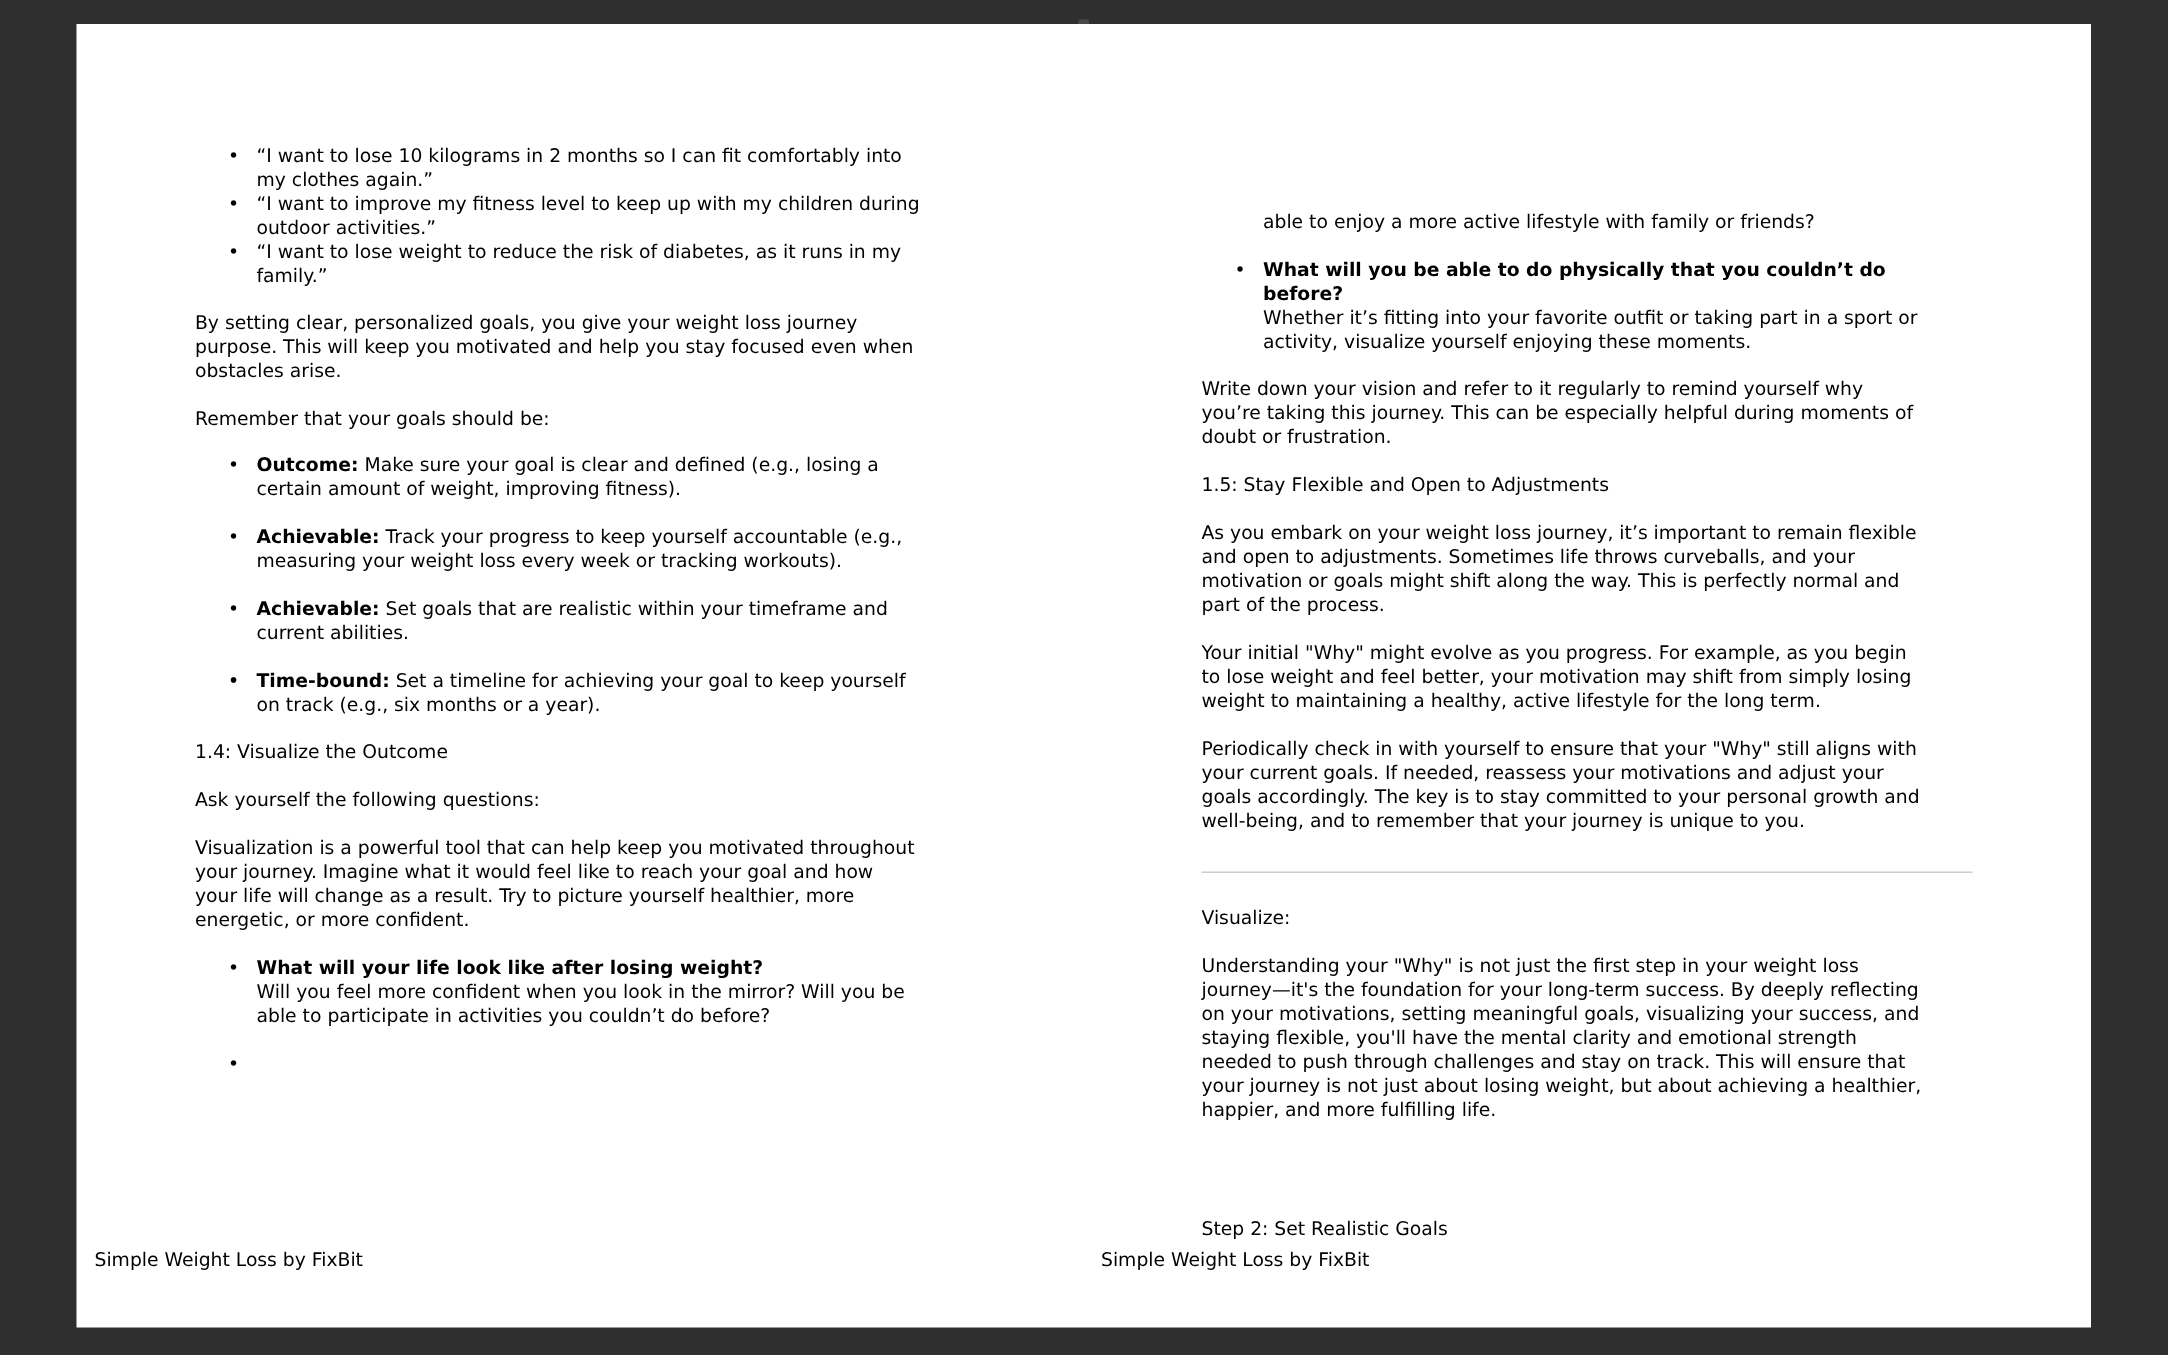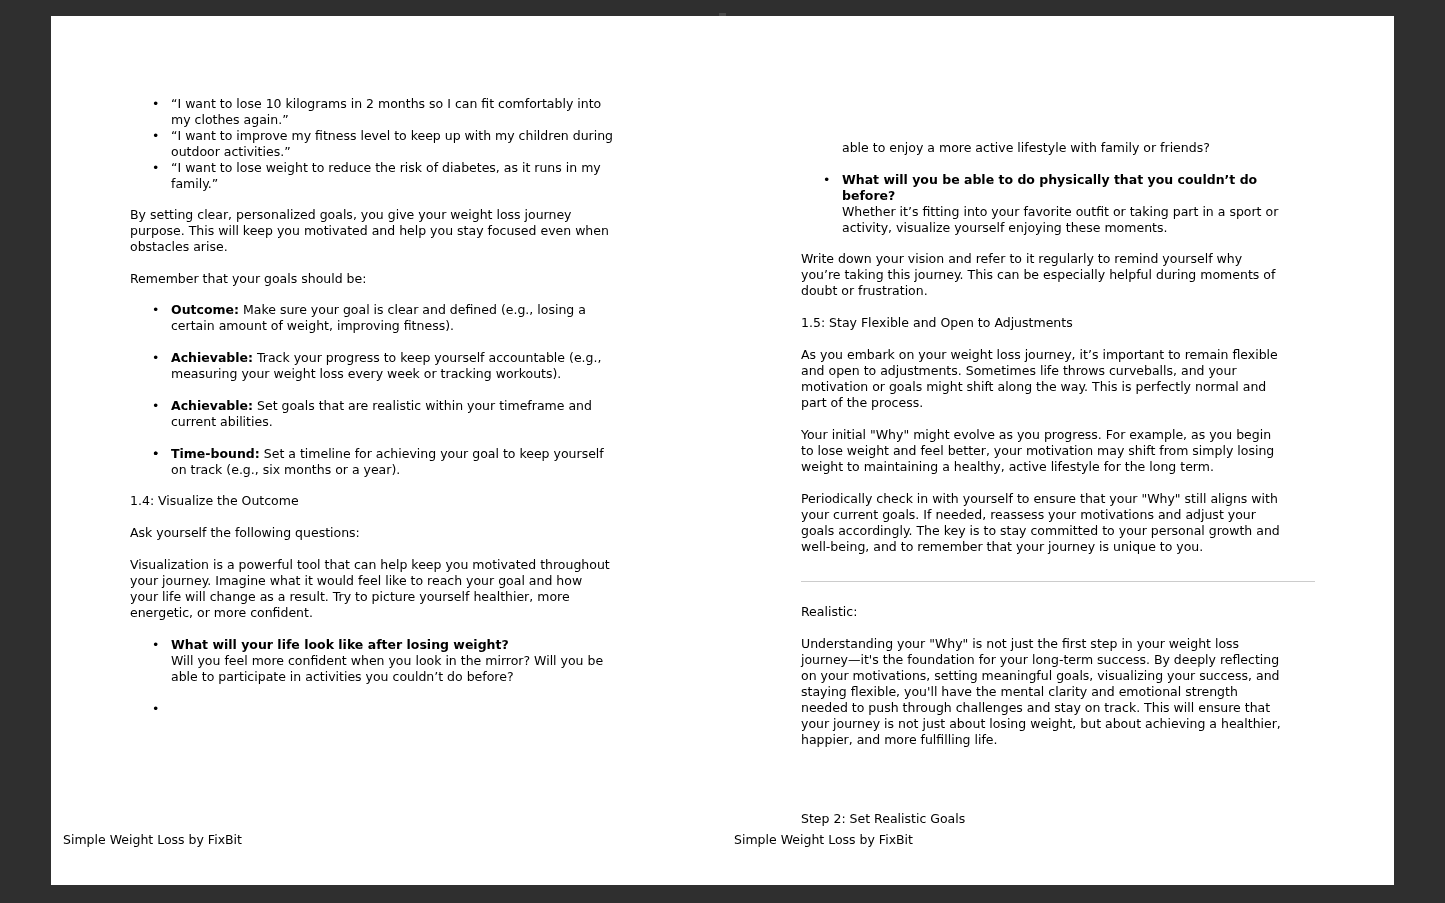--- a/index.html
+++ b/index.html
@@ -103,21 +103,21 @@
     <p class="para mt16">Your initial "Why" might evolve as you progress. For example, as you begin
 to lose weight and feel better, your motivation may shift from simply losing
 weight to maintaining a healthy, active lifestyle for the long term.</p>
     <p class="para mt16">Periodically check in with yourself to ensure that your "Why" still aligns with
 your current goals. If needed, reassess your motivations and adjust your
 goals accordingly. The key is to stay committed to your personal growth and
 well-being, and to remember that your journey is unique to you.</p>
 
     <hr class="divider">
 
-    <h3 class="mt22">Realistic:</h3>
+    <h3 class="mt22">Visualize:</h3>
     <p class="para mt16">Understanding your "Why" is not just the first step in your weight loss
 journey—it's the foundation for your long-term success. By deeply reflecting
 on your motivations, setting meaningful goals, visualizing your success, and
 staying flexible, you'll have the mental clarity and emotional strength
 needed to push through challenges and stay on track. This will ensure that
 your journey is not just about losing weight, but about achieving a healthier,
 happier, and more fulfilling life.</p>
 
     <h3 class="mt63">Step 2: Set Realistic Goals</h3>
 

